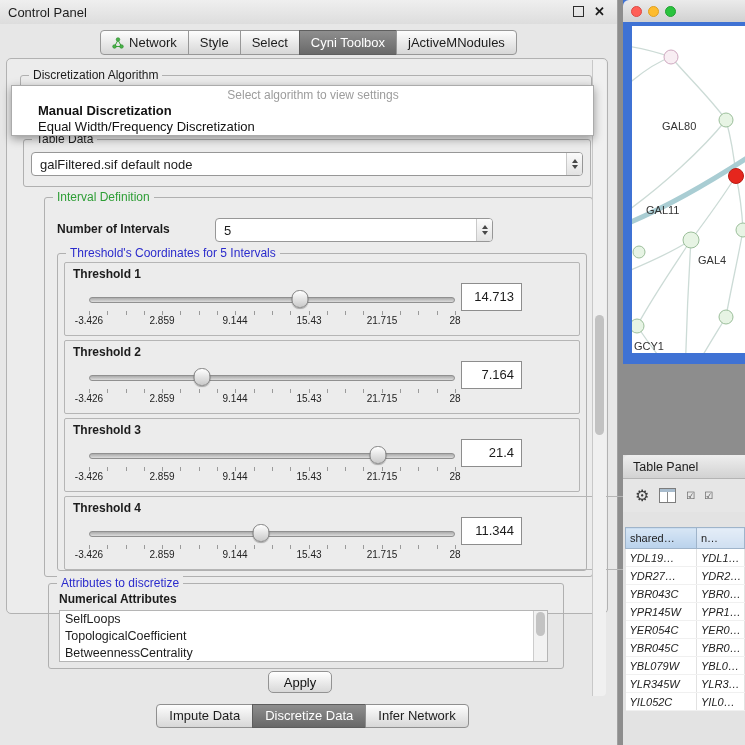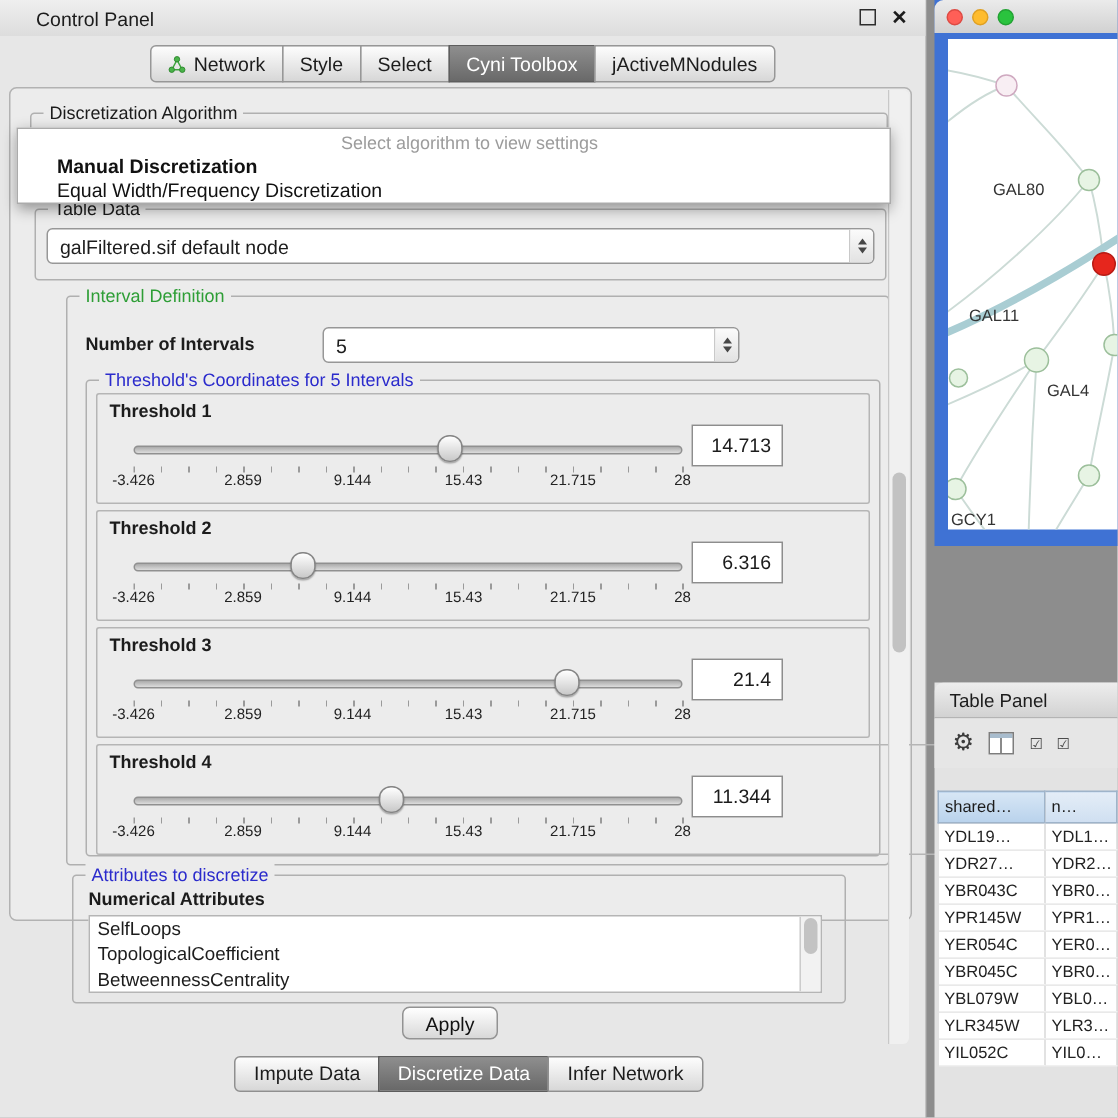--- a/index.html
+++ b/index.html
@@ -3,21 +3,21 @@
 <meta charset="utf-8">
 <style>
   html,body{margin:0;padding:0;}
   body{width:745px;height:745px;position:relative;overflow:hidden;background:#8d8d8d;
        font-family:"Liberation Sans",sans-serif;color:#1c1c1c;}
   .bold{font-weight:bold;}
 
   
   #control-panel{position:absolute;left:0;top:0;width:618px;height:745px;background:#e7e7e7;border-right:1px solid #a0a0a0;box-sizing:border-box;}
   .cp-titlebar{position:absolute;left:0;top:0;width:100%;height:24px;background:linear-gradient(#efefef,#dddddd);}
-  .cp-title{position:absolute;left:8px;top:5px;font-size:13px;margin-left:16px;}
+  .cp-title{position:absolute;left:8px;top:5px;font-size:13px;}
   .win-btns{position:absolute;right:12px;top:6px;display:flex;gap:10px;align-items:center;}
   .win-float{width:9px;height:9px;border:1.5px solid #2d2d2d;display:inline-block;}
   .win-close{font-size:13px;font-weight:bold;line-height:11px;}
 
   .top-tabs{position:absolute;left:0;top:30px;width:100%;display:flex;justify-content:center;}
   .ttab{height:23px;padding:0 11px;font-size:13px;background:linear-gradient(#fdfdfd,#d7d7d7);
         border:1px solid #979797;margin-left:-1px;display:flex;align-items:center;gap:5px;cursor:default;}
   .ttab.first{border-radius:4px 0 0 4px;margin-left:0;}
   .ttab.last{border-radius:0 4px 4px 0;}
   .ttab.selected{background:linear-gradient(#8e8e8e,#696969);color:#fff;border-color:#5e5e5e;}
@@ -101,21 +101,21 @@
   .gear{font-size:16px;color:#3c3c3c;line-height:16px;}
   .colicon{width:15px;height:13px;border:1px solid #7d7d7d;background-color:#fff;
            background-image:linear-gradient(#a8bccd 0 3px,transparent 3px),
                             linear-gradient(90deg,transparent 0 7px,#8a8a8a 7px 8px,transparent 8px);}
   .cbicons{font-size:10px;color:#4c4c4c;letter-spacing:-1px;}
   .tp-table{position:absolute;left:2px;top:72px;width:120px;border-collapse:collapse;font-size:11px;table-layout:fixed;}
   .tp-table th{height:20px;font-weight:normal;text-align:left;padding:0 0 0 4px;border:1px solid #9fb4ca;font-size:11px;overflow:hidden;}
   th.h1{background:linear-gradient(#d7e6f5,#b9d2ec);width:66px;}
   th.h2{background:linear-gradient(#e4edf7,#cfdff1);}
   .tp-table td{height:17px;background:#fff;padding:0 0 0 4px;border-right:1px solid #e2e2e2;
-               border-bottom:1px solid #f0f0f0;color:#222;white-space:nowrap;overflow:hidden;}
+               border-bottom:1px solid #f0f0f0;color:#222;white-space:nowrap;overflow:hidden;font-style:italic;}
 </style>
 </head>
 <body>
 
 <section id="control-panel">
   <div class="cp-titlebar">
     <span class="cp-title">Control Panel</span>
     <span class="win-btns">
       <span class="win-float"></span>
       <span class="win-close">✕</span>
@@ -215,21 +215,21 @@
           <div class="track"></div>
           <div class="thumb" style="left: 31%;"></div>
         </div>
         <div class="ticks"></div>
         <span class="tlb tl0">-3.426</span>
         <span class="tlb tl1">2.859</span>
         <span class="tlb tl2">9.144</span>
         <span class="tlb tl3">15.43</span>
         <span class="tlb tl4">21.715</span>
         <span class="tlb tl5">28</span>
-        <div class="thr-value">6.316</div>
+        <div class="thr-value">7.164</div>
       </div>
 
       <div class="thr-panel" style="top:164px;">
         <div class="thr-label">Threshold 3</div>
         <div class="thr-slider">
           <div class="track"></div>
           <div class="thumb" style="left: 79%;"></div>
         </div>
         <div class="ticks"></div>
         <span class="tlb tl0">-3.426</span>

